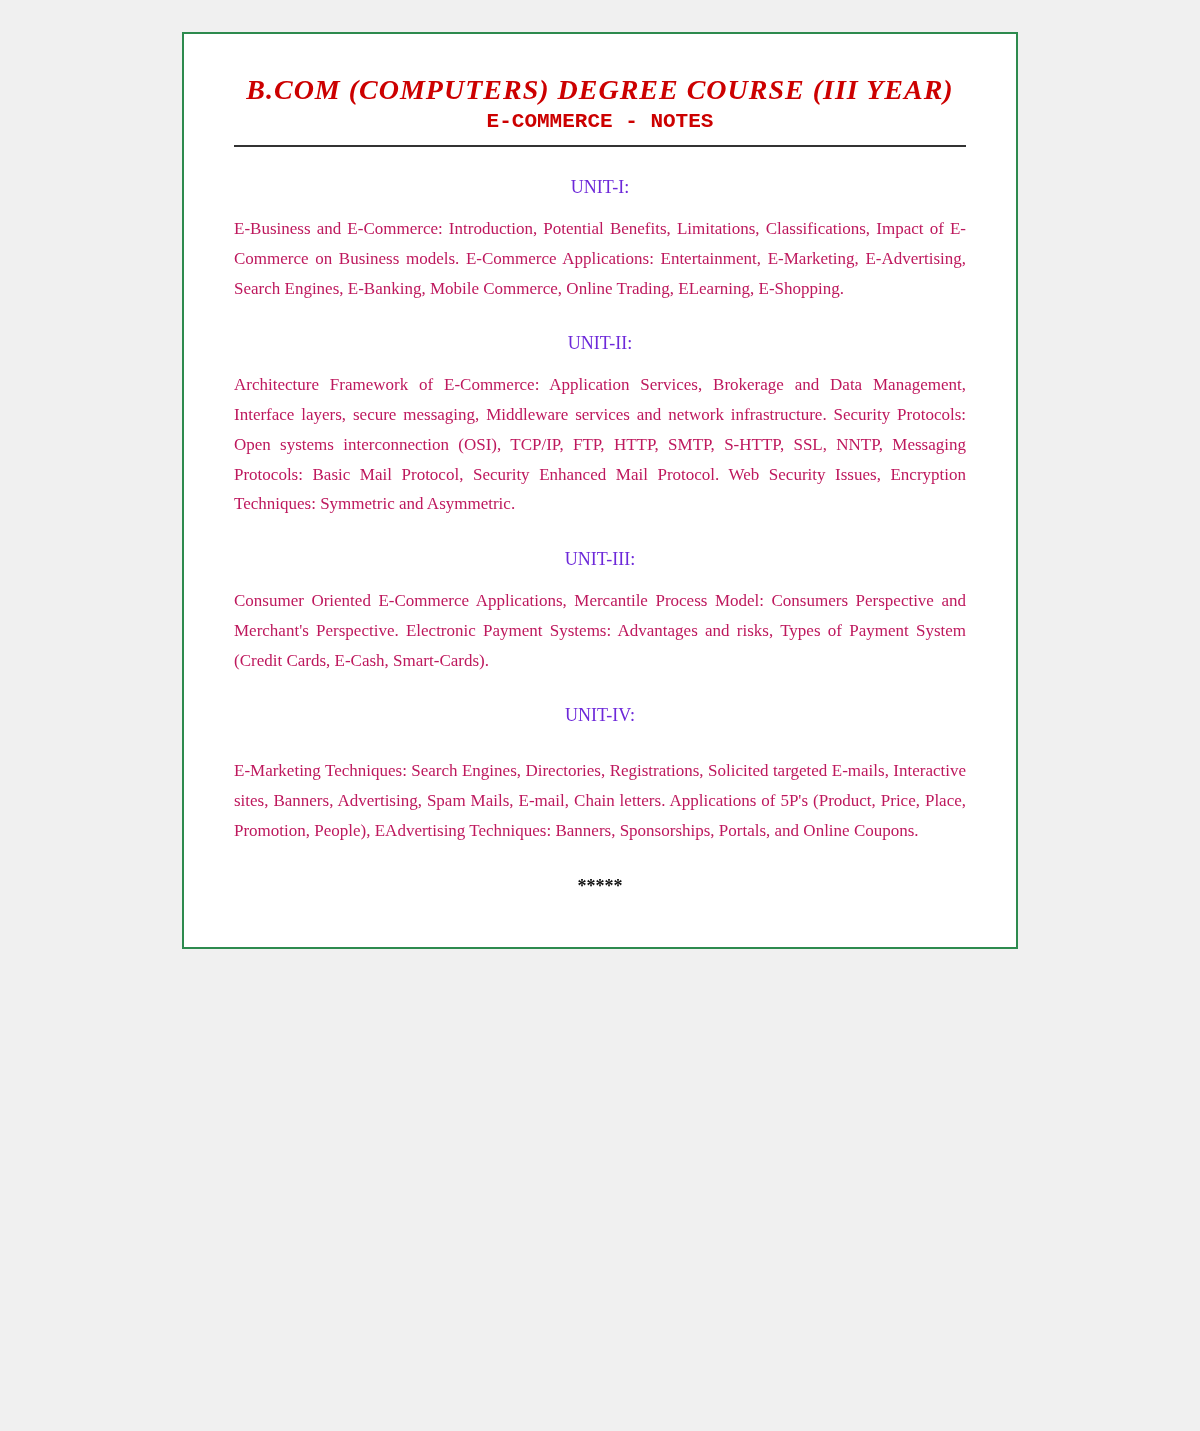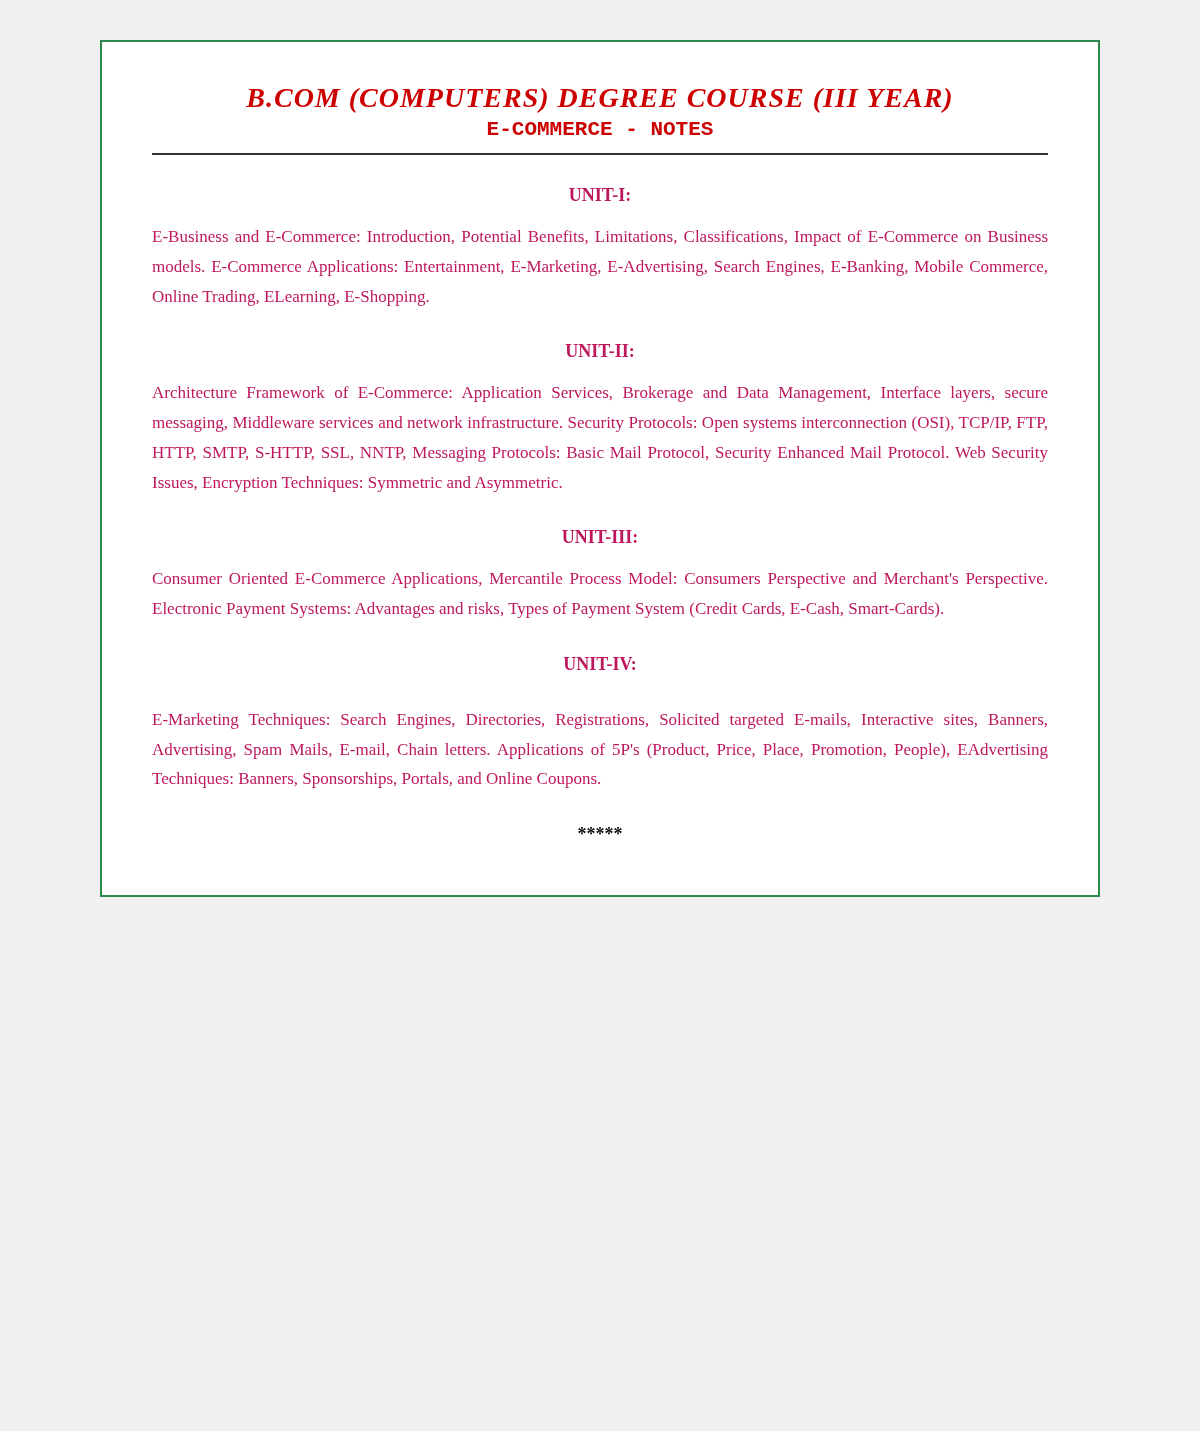--- a/index.html
+++ b/index.html
@@ -11,24 +11,24 @@
     body {
       background: #f0f0f0;
       display: flex;
       justify-content: center;
       align-items: flex-start;
       min-height: 1431px;
       font-family: 'Times New Roman', Times, serif;
     }
 
     .page-container {
-      width: 1000px;
+      width: 836px;
       background: #ffffff;
       border: 2px solid #2d8a4e;
-      margin: 40px auto;
+      margin: 32px auto;
       padding: 40px 50px 50px 50px;
     }
 
     .header-section {
       text-align: center;
       border-bottom: 2px solid #333;
       padding-bottom: 12px;
       margin-bottom: 30px;
     }
 
@@ -46,22 +46,22 @@
       font-size: 21px;
       font-weight: bold;
       color: #cc0000;
       font-family: Liberation Mono, monospace;
       margin-top: 4px;
     }
 
     .unit-heading {
       text-align: center;
       font-size: 18px;
-      font-weight: bold;
-      color: #be185d;
+      font-weight: normal;
+      color: #6d28d9;
       margin-bottom: 16px;
       margin-top: 10px;
       font-family: 'Times New Roman', Times, serif;
     }
 
     .unit-section {
       margin-bottom: 30px;
     }
 
     .unit-content {

